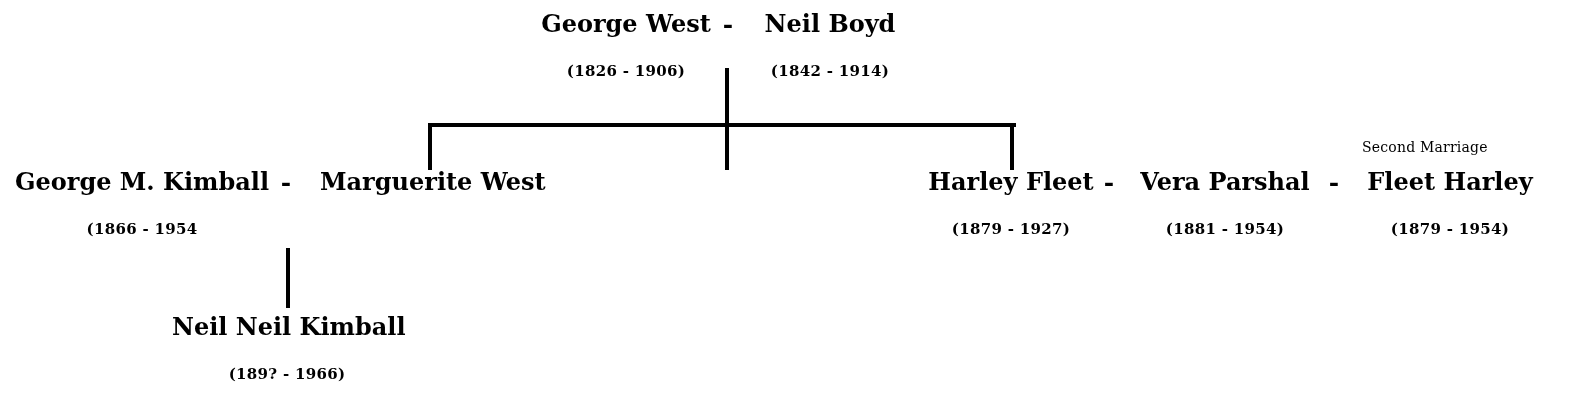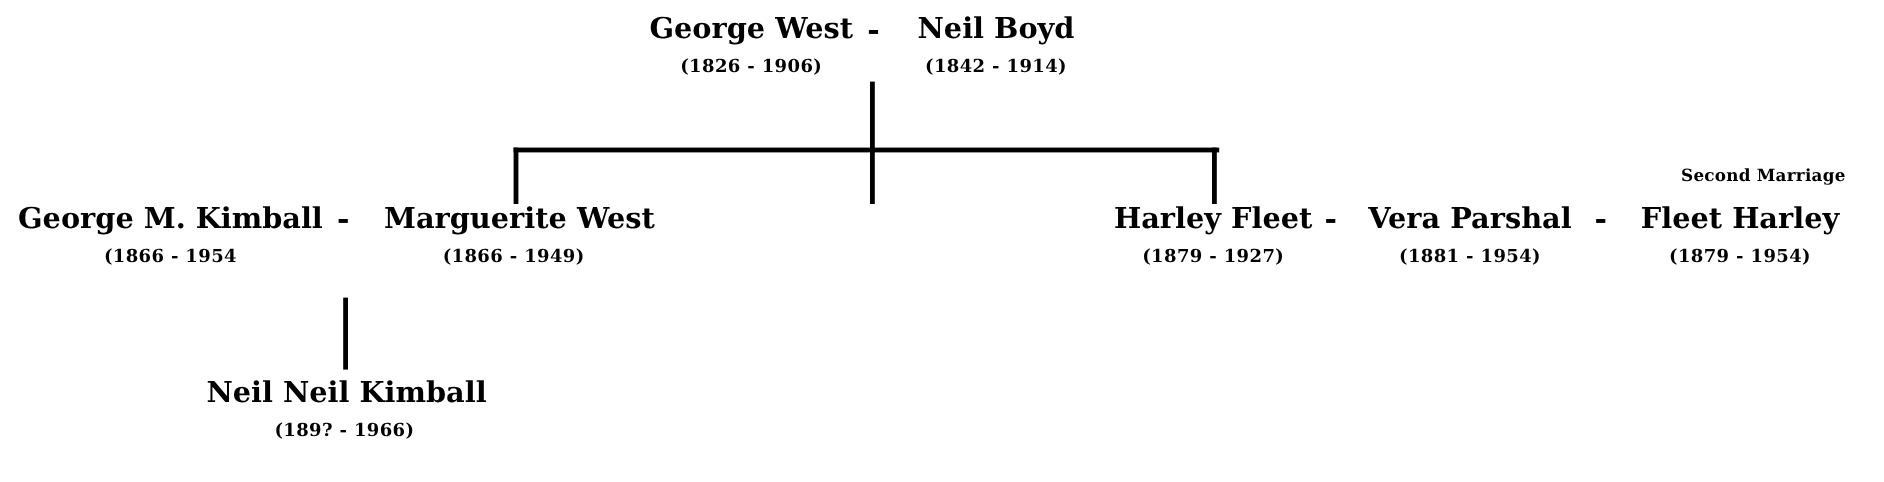--- a/index.html
+++ b/index.html
@@ -27,37 +27,37 @@
   .name {
     font-weight: bold;
     font-size: 24px;
     line-height: 1;
     letter-spacing: 0px;
   }
   .dates {
     font-weight: bold;
     font-size: 15px;
     line-height: 1;
-    margin-top: 12px;
+    margin-top: 28px;
     letter-spacing: 0.3px;
   }
   .sep {
     font-weight: bold;
     font-size: 25px;
     line-height: 1;
     position: absolute;
     text-align: center;
   }
   .note {
     position: absolute;
-    font-weight: bold;
+    font-weight: normal;
     font-size: 14px;
     line-height: 1;
     white-space: nowrap;
-    text-align: right;
+    text-align: left;
     letter-spacing: 0.2px;
   }
   .vline {
     position: absolute;
     background: #000000;
     width: 4px;
   }
   .hline {
     position: absolute;
     background: #000000;
@@ -91,21 +91,20 @@
 
   <div class="node" style="left:12px; top:170px; width:260px;">
     <div class="name">George M. Kimball</div>
     <div class="dates">(1866 - 1954</div>
   </div>
 
   <div class="sep" style="left:274px; top:170px; width:24px;">-</div>
 
   <div class="node" style="left:320px; top:170px; width:216px;">
     <div class="name">Marguerite West</div>
-    <div class="dates">(1866 - 1949)</div>
   </div>
 
 
   <div class="node" style="left:925px; top:170px; width:172px;">
     <div class="name">Harley Fleet</div>
     <div class="dates">(1879 - 1927)</div>
   </div>
 
   <div class="sep" style="left:1097px; top:170px; width:24px;">-</div>
 

